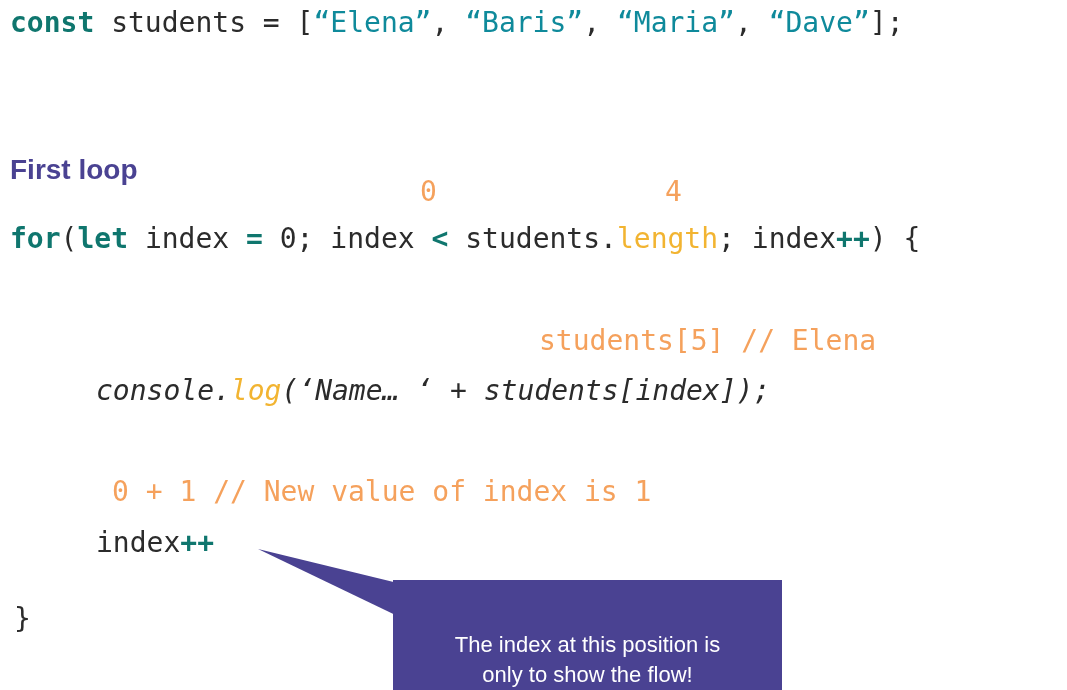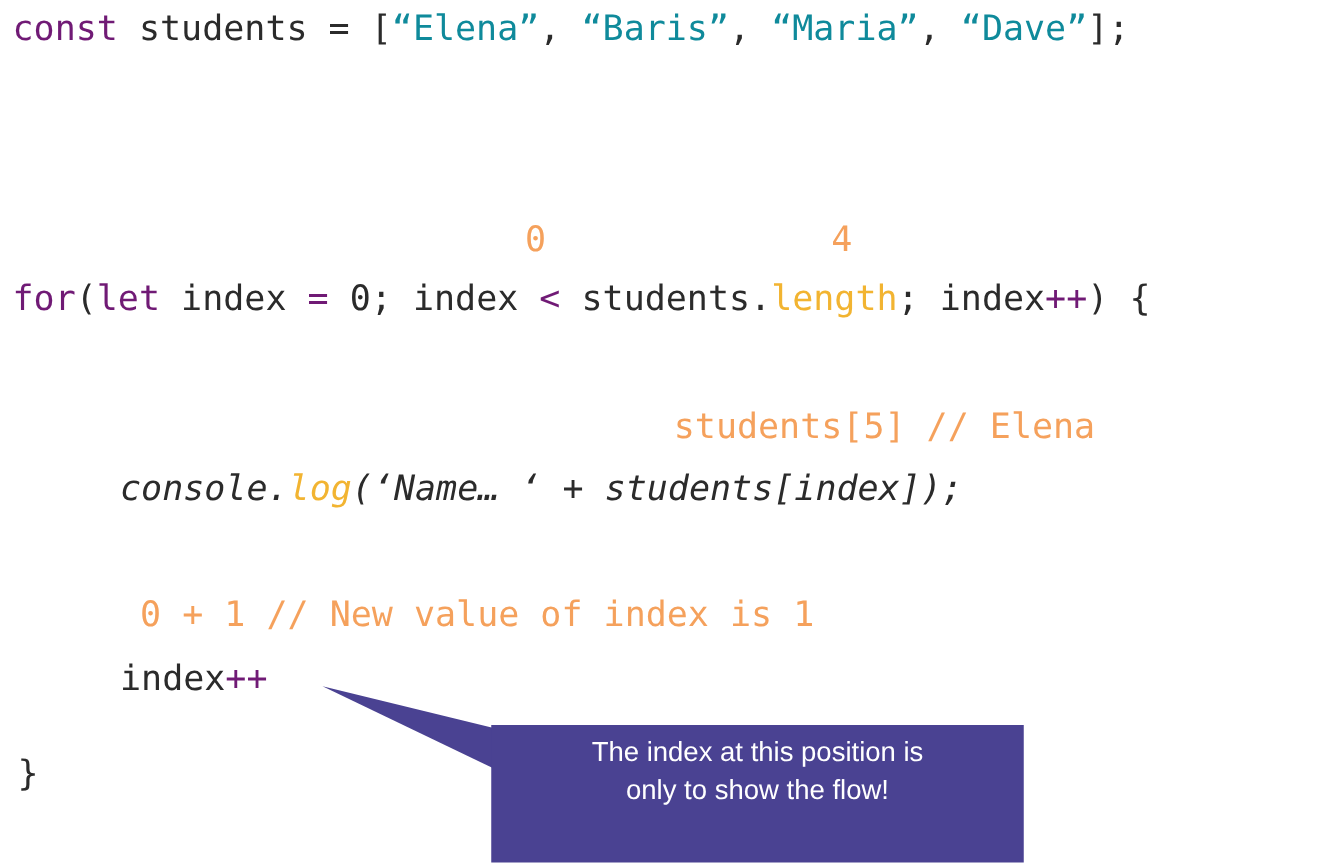--- a/index.html
+++ b/index.html
@@ -26,21 +26,21 @@
     position: absolute;
     white-space: pre;
     font-family: "DejaVu Sans Mono", "Liberation Mono", monospace;
     font-size: 28px;
     line-height: 34px;
     letter-spacing: 0px;
     color: #2b2b2b;
   }
 
   .tok-dark    { color: #2b2b2b; text-align: center; }
-  .tok-orange  { color: #701a75; }
+  .tok-orange  { color: #0f766e; font-weight: bold; }
   .tok-yellow  { color: #f2b431; }
   .tok-teal    { color: #0f8a9b; }
 
   
   .annot {
     position: absolute;
     white-space: pre;
     font-family: "DejaVu Sans Mono", "Liberation Mono", monospace;
     font-size: 28px;
     line-height: 34px;
@@ -64,26 +64,26 @@
     left: 0;
     top: 0;
     width: 1067px;
     height: 690px;
     pointer-events: none;
   }
   .callout-box {
     position: absolute;
     left: 393px;
     top: 580px;
-    width: 426px;
+    width: 389px;
     height: 110px;
     background: #4a4292;
     box-sizing: border-box;
     display: flex;
-    align-items: flex-start;
+    align-items: flex-end;
     justify-content: center;
     padding-top: 7px;
   }
   .callout-text {
     font-family: "Liberation Sans", sans-serif;
     font-size: 22px;
     line-height: 30px;
     color: #ffffff;
     text-align: center;
     white-space: pre-line;
@@ -96,20 +96,21 @@
     height: 90px;
   }
 </style>
 </head>
 <body>
 
 <div class="slide">
 
   <div class="code-line" style="left:10px; top:6px;"><span class="tok-orange">const</span><span class="tok-dark"> </span><span class="tok-dark">students</span><span class="tok-dark"> = [</span><span class="tok-teal">“Elena”</span><span class="tok-dark">, </span><span class="tok-teal">“Baris”</span><span class="tok-dark">, </span><span class="tok-teal">“Maria”</span><span class="tok-dark">, </span><span class="tok-teal">“Dave”</span><span class="tok-dark">];</span></div>
 
+  <div class="heading" style="left:10px; top:153px;">First loop</div>
 
   <div class="annot" style="left:420px; top:175px;">0</div>
   <div class="annot" style="left:665px; top:175px;">4</div>
 
   <div class="code-line" style="left:10px; top:222px;"><span class="tok-orange">for</span><span class="tok-dark">(</span><span class="tok-orange">let</span><span class="tok-dark"> </span><span class="tok-dark">index</span><span class="tok-orange"> = </span><span class="tok-dark">0; </span><span class="tok-dark">index</span><span class="tok-orange"> &lt; </span><span class="tok-dark">students.</span><span class="tok-yellow">length</span><span class="tok-dark">; </span><span class="tok-dark">index</span><span class="tok-orange">++</span><span class="tok-dark">) {</span></div>
 
   <div class="annot" style="left:539px; top:324px;">students[5] // Elena</div>
 
   <div class="code-line" style="left:96px; top:374px;font-style:italic;"><span class="tok-dark">console.</span><span class="tok-yellow">log</span><span class="tok-dark">(‘Name… ‘ + students[index]);</span></div>
 

